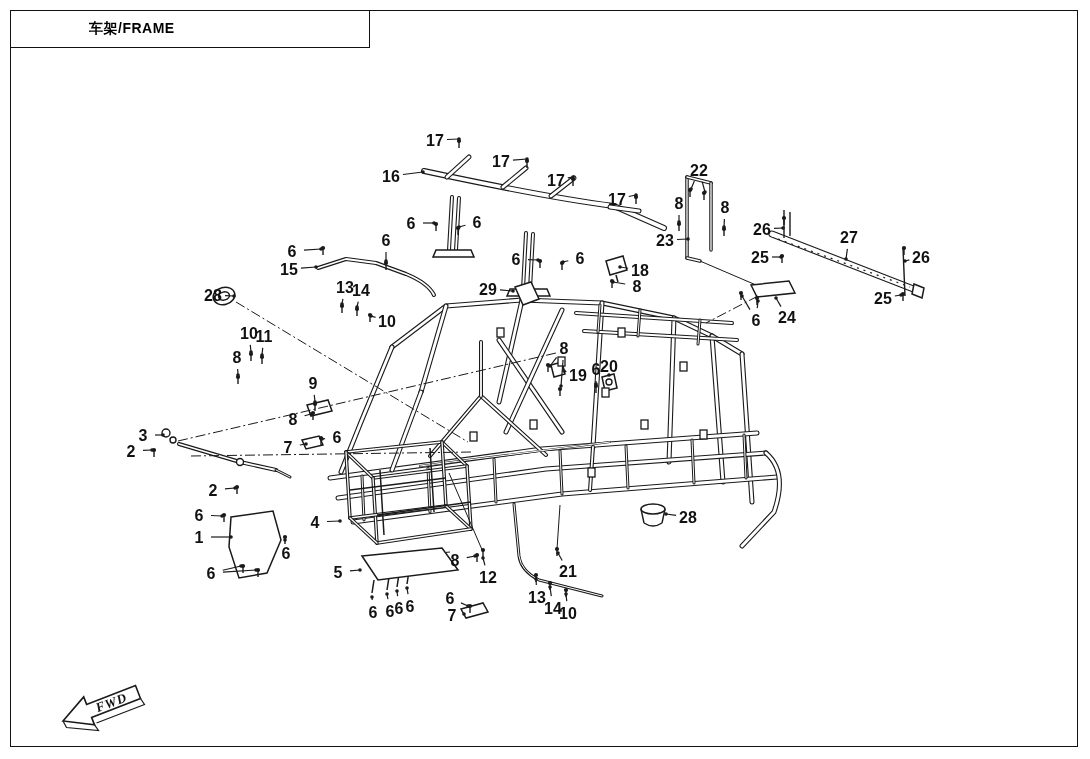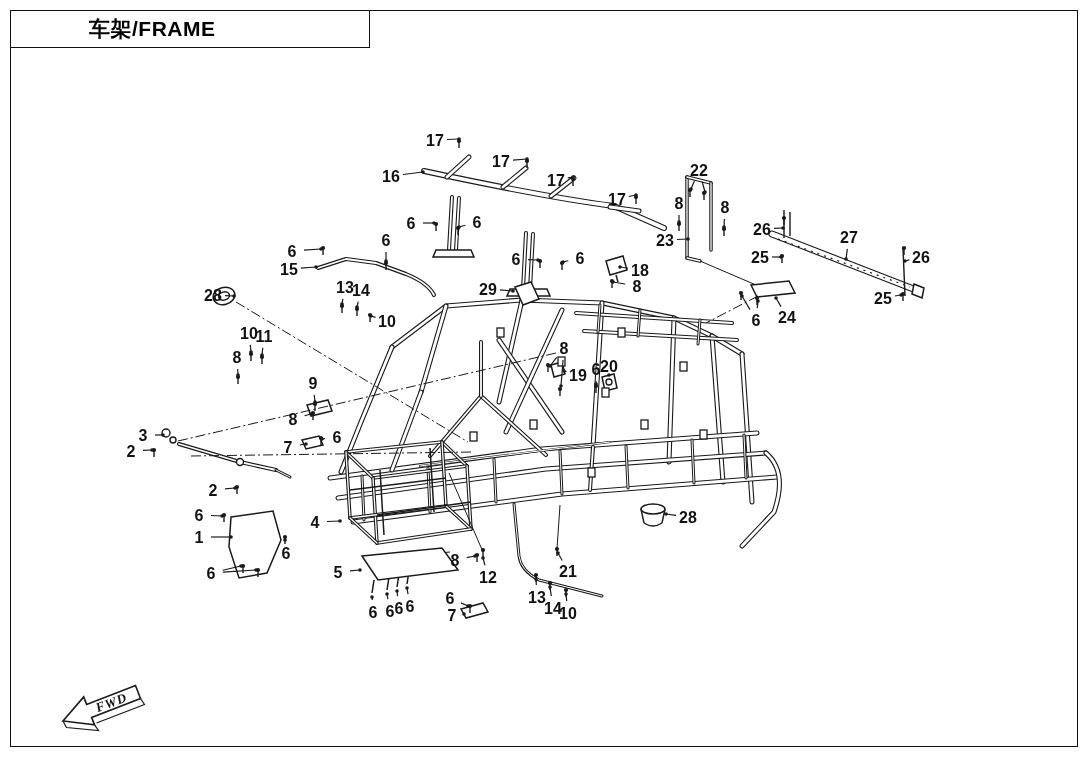--- a/index.html
+++ b/index.html
@@ -3,21 +3,21 @@
 <meta charset="utf-8">
 <style>
   html,body{margin:0;padding:0;background:#fff;}
   .page{position:relative;width:1090px;height:759px;background:#ffffff;overflow:hidden;
         font-family:"Liberation Sans", sans-serif;}
   .outer-border{position:absolute;left:10px;top:10px;width:1068px;height:737px;
         border:1.5px solid #111;box-sizing:border-box;}
   .title-box{position:absolute;left:10px;top:10px;width:360px;height:38px;
         border:1.5px solid #111;box-sizing:border-box;background:#fff;
         display:flex;align-items:center;}
-  .title-text{font-size:21px;font-weight:bold;color:#000;padding-left:78px;
+  .title-text{font-size:14px;font-weight:bold;color:#000;padding-left:78px;
         letter-spacing:0.5px;white-space:nowrap;}
   svg.art{position:absolute;left:0;top:0;}
   .co-num{font-family:"Liberation Sans", sans-serif;font-weight:bold;font-size:16px;fill:#111;}
   .fwd-text{font-family:"Liberation Serif", serif;font-weight:bold;font-style:italic;
         font-size:13px;fill:#111;letter-spacing:1px;}
 </style>
 </head>
 <body>
 
 <div class="page">

